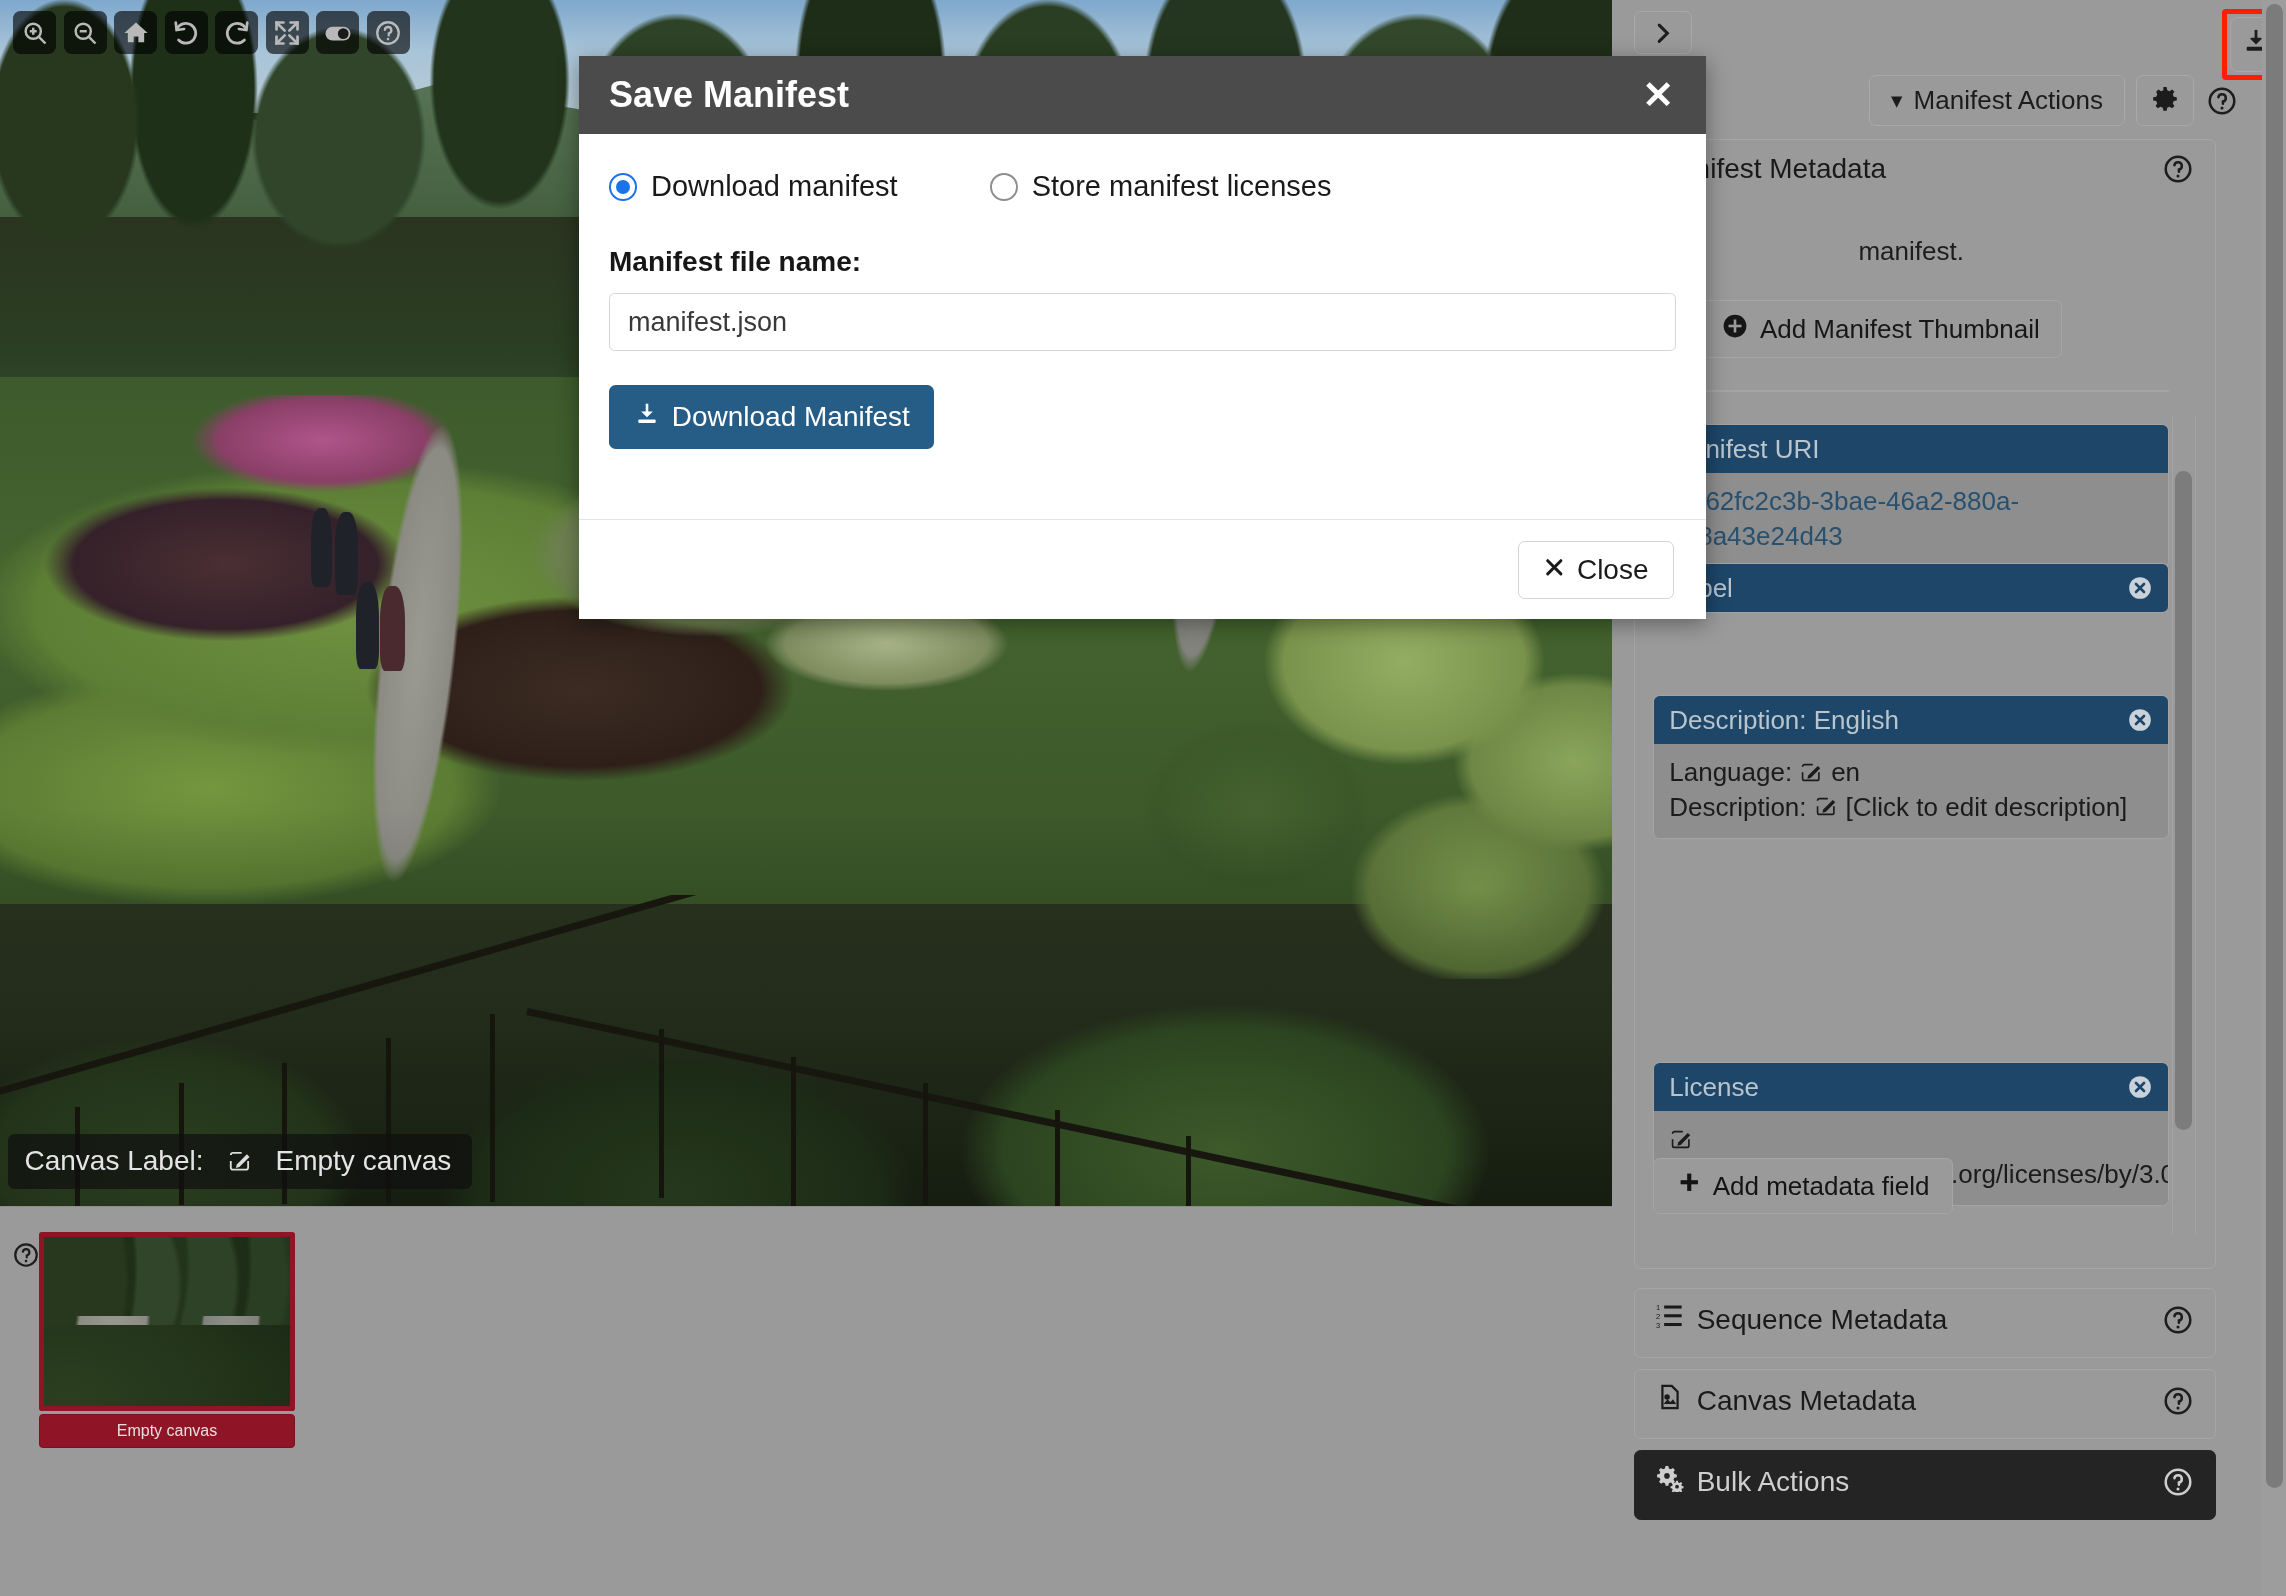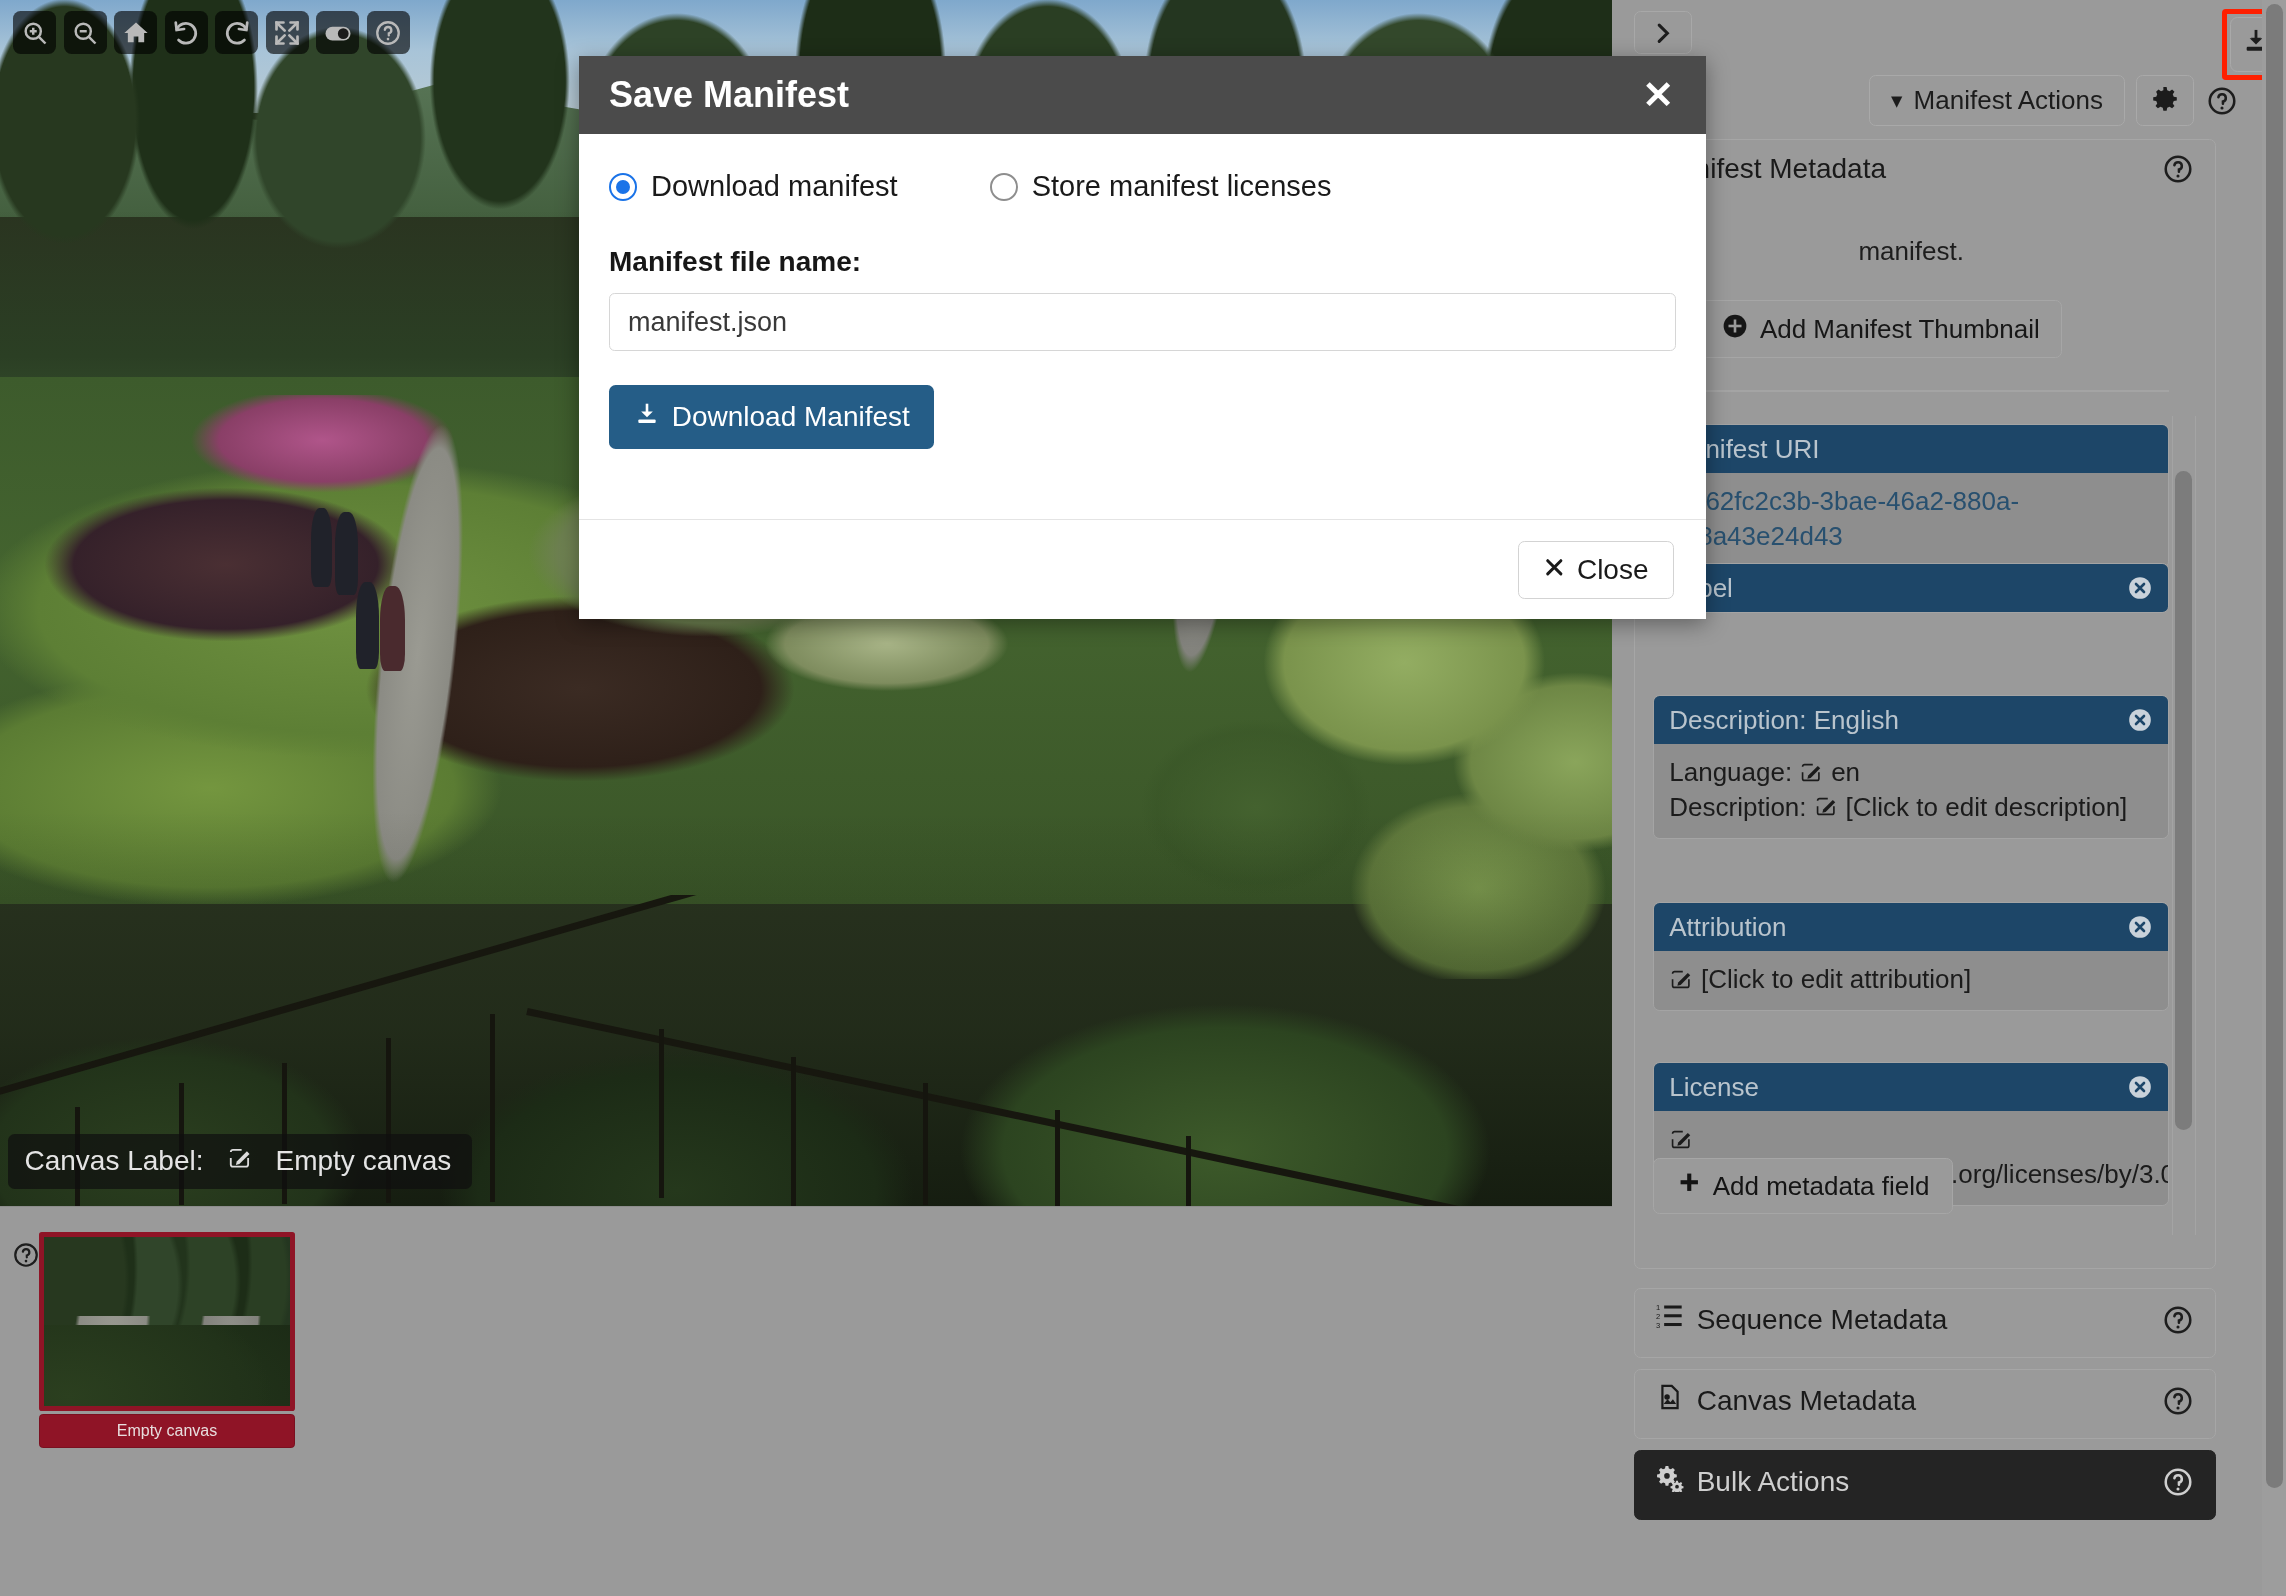--- a/index.html
+++ b/index.html
@@ -125,21 +125,21 @@
     cursor: pointer;
   }
   .tool-btn svg { display: block; }
 
   #canvas-label-bar {
     position: absolute; left: 7.5px; bottom: 17px;
     background: rgba(15,15,15,0.72);
     border-radius: 6.6px;
     padding: 10.4px 21px 12.2px 17px;
     color: #e4e4e4; font-size: 28px;
-    display: flex; gap: 23px;
+    display: flex; align-items: center; gap: 23px;
     z-index: 25; white-space: nowrap;
   }
   #canvas-label-bar .pencil-box { display:inline-flex; }
 
   
   #thumb-strip {
     position: absolute; left: 0; top: 1206px;
     width: 1612px; height: 391px;
     background: #9a9a9a;
     border-top: 1.9px solid #8d8d8d;
@@ -651,41 +651,20 @@
                     <path d="M3.5 6.5a2 2 0 0 1 2-2h8"></path>
                       <path d="M19.5 12v6a2 2 0 0 1-2 2h-12a2 2 0 0 1-2-2v-6"></path>
                     <path d="M9 15.2l9.4-9.4 2.4 2.4L11.4 17.6l-3.2.8z" fill="#1b1b1b" stroke="none"></path>
                   </svg>
                 </span>
                 <span>[Click to edit description]</span>
               </div>
             </div>
           </div>
 
-          <div class="meta-field" style="top:704px;">
-            <div class="meta-field-head">
-              <span>Attribution</span>
-              <span class="remove-x">
-                <svg width="26" height="26" viewBox="0 0 24 24">
-                  <circle cx="12" cy="12" r="10" fill="#c9d2da"></circle>
-                  <path d="M8.3 8.3l7.4 7.4M15.7 8.3l-7.4 7.4" stroke="#1d4668" stroke-width="2.4" stroke-linecap="round"></path>
-                </svg>
-              </span>
-            </div>
-            <div class="meta-field-body">
-              <span class="pencil-box">
-                <svg width="24.5" height="24.5" viewBox="0 0 24 24" fill="none" stroke="#1b1b1b" stroke-width="1.6">
-                  <path d="M3.5 6.5a2 2 0 0 1 2-2h8"></path>
-                    <path d="M19.5 12v6a2 2 0 0 1-2 2h-12a2 2 0 0 1-2-2v-6"></path>
-                  <path d="M9 15.2l9.4-9.4 2.4 2.4L11.4 17.6l-3.2.8z" fill="#1b1b1b" stroke="none"></path>
-                </svg>
-              </span>
-              <span>[Click to edit attribution]</span>
-            </div>
-          </div>
 
           <div class="meta-field" style="top:864px;">
             <div class="meta-field-head">
               <span>License</span>
               <span class="remove-x">
                 <svg width="26" height="26" viewBox="0 0 24 24">
                   <circle cx="12" cy="12" r="10" fill="#c9d2da"></circle>
                   <path d="M8.3 8.3l7.4 7.4M15.7 8.3l-7.4 7.4" stroke="#1d4668" stroke-width="2.4" stroke-linecap="round"></path>
                 </svg>
               </span>

